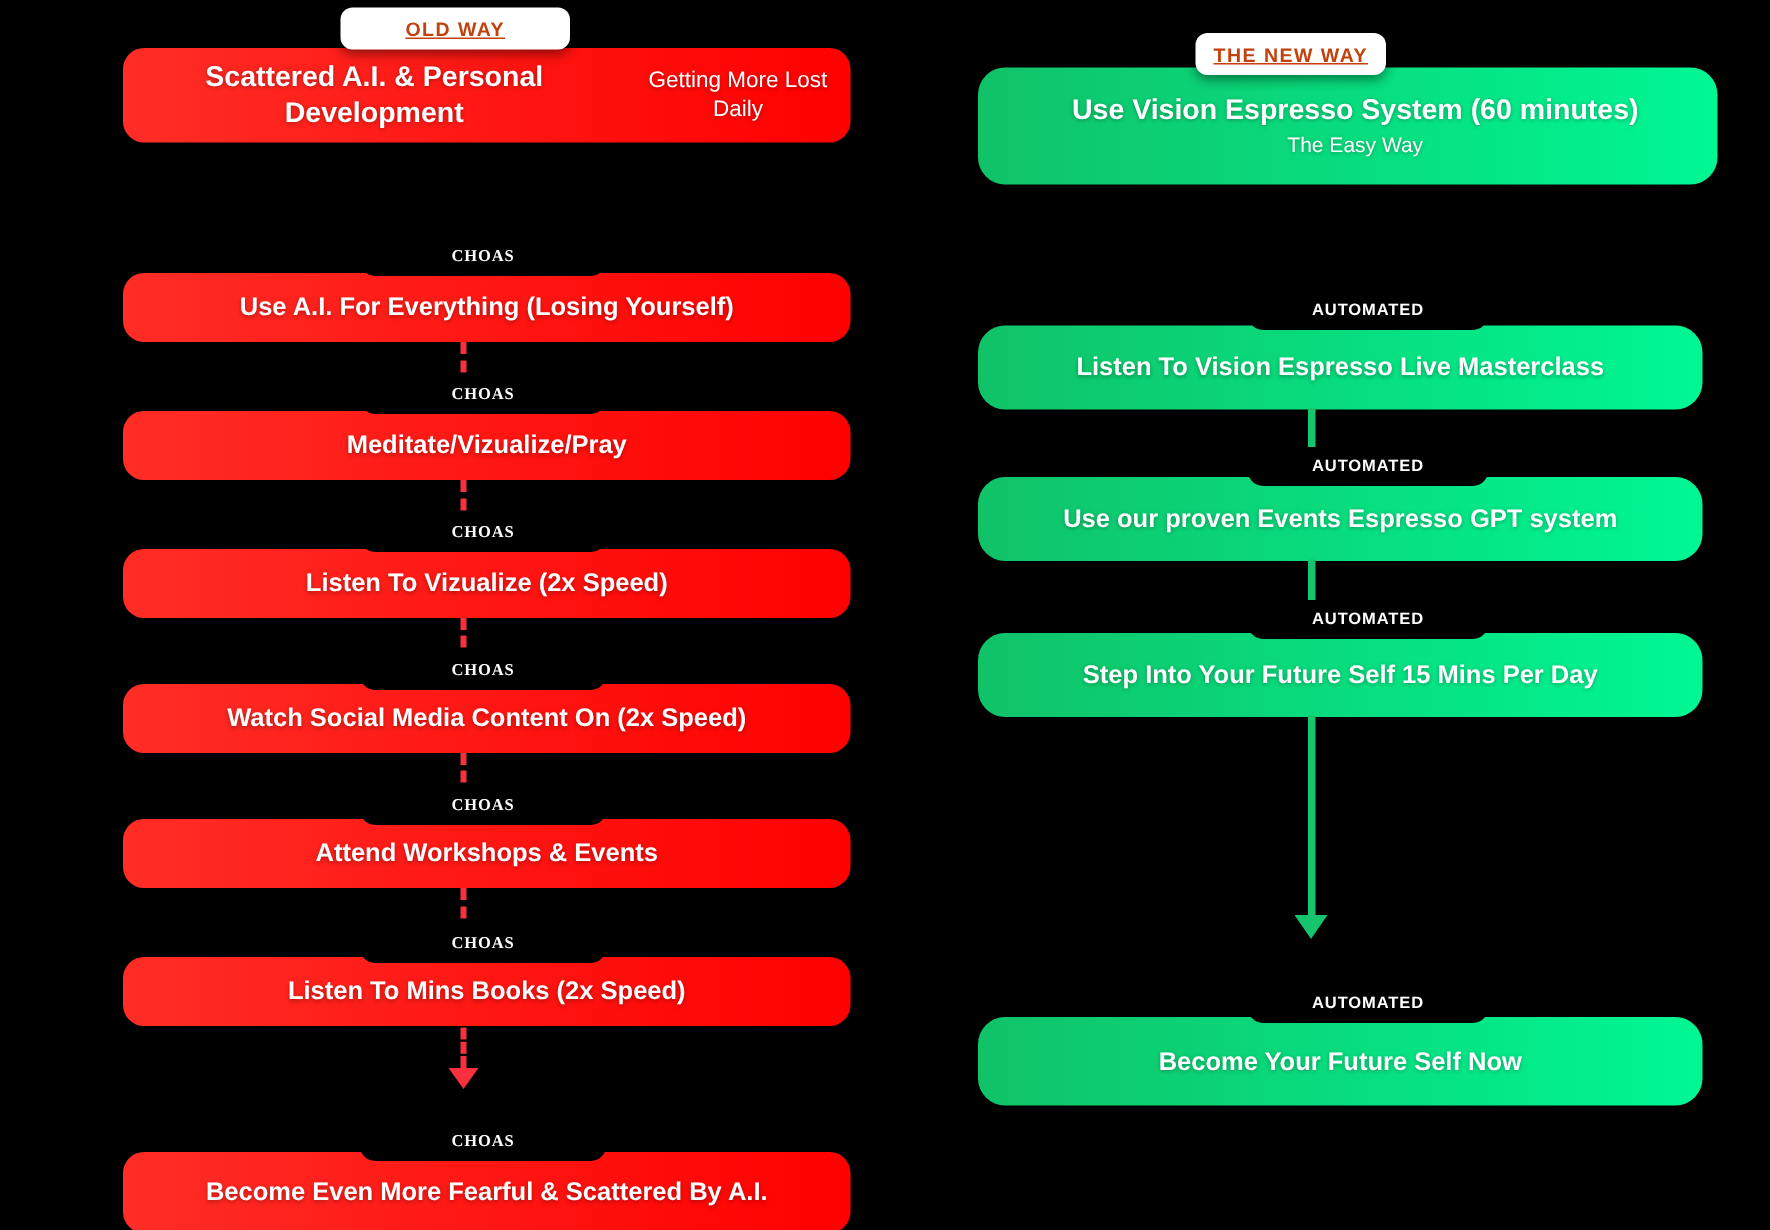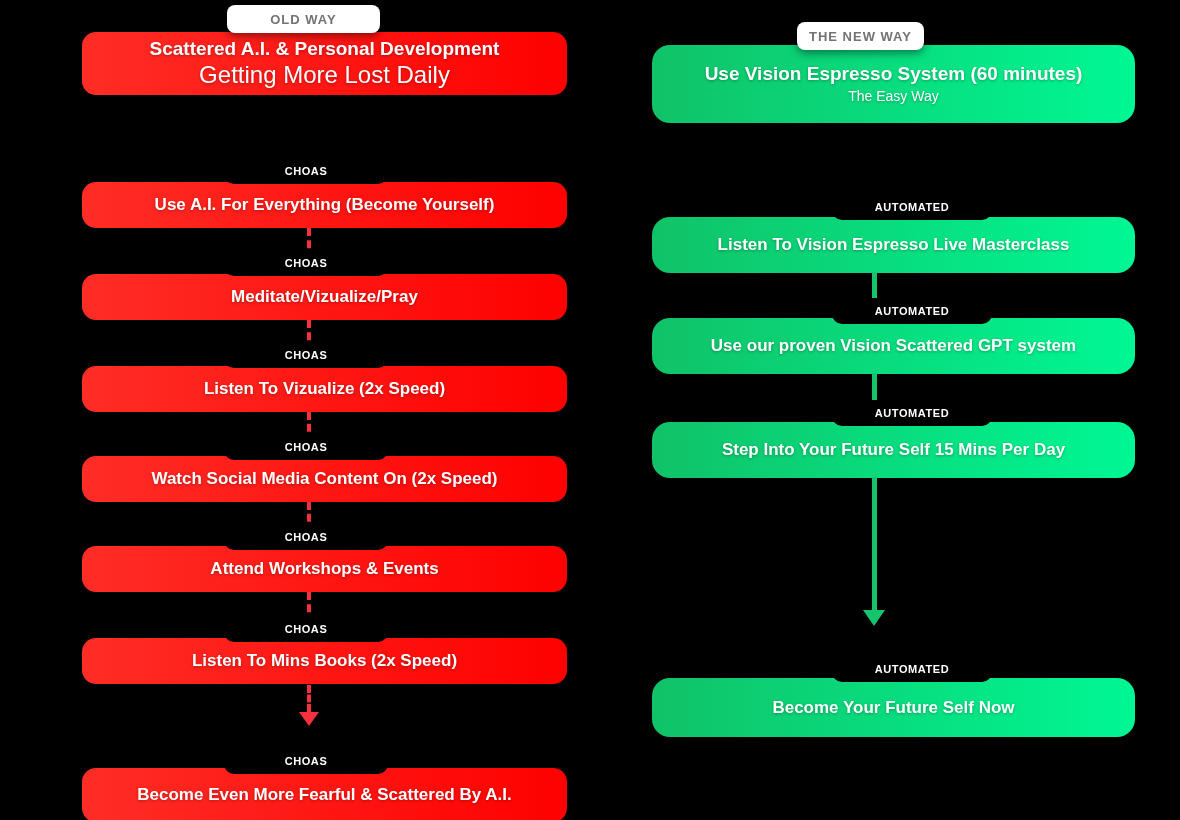--- a/index.html
+++ b/index.html
@@ -4,47 +4,47 @@
 <style>
   html,body{margin:0;padding:0;background:#000;}
   .canvas{
     position:relative;width:1180px;height:820px;background:#000;
     overflow:hidden;font-family:"Liberation Sans",sans-serif;
   }
   
   .tag{
     position:absolute;height:28px;background:#fff;border-radius:8px;
     display:flex;align-items:center;justify-content:center;
-    font-size:13px;font-weight:700;letter-spacing:1px;color:#737373;
-    box-shadow:0 3px 8px rgba(0,0,0,0.45);z-index:5;
+    font-size:13px;font-weight:700;letter-spacing:1px;color:#c2410c;
+    box-shadow:0 3px 8px rgba(0,0,0,0.45);z-index:5;text-decoration:underline;
   }
   
   .pill{
     position:absolute;height:26px;background:#000;border-radius:10px;
     display:flex;align-items:center;justify-content:center;
     font-size:11px;font-weight:700;letter-spacing:0.6px;color:#fff;z-index:3;
   }
-  .pill.chaos{left:224px;width:164px;}
+  .pill.chaos{left:240px;width:164px;font-family:Liberation Serif, serif;}
   .pill.auto{left:832px;width:160px;}
   
   .rbox{
     position:absolute;left:82px;width:485px;height:46px;border-radius:14px;
     background:linear-gradient(90deg,#ff2d26 0%,#fe0000 100%);
-    display:flex;flex-direction:column;align-items:center;justify-content:center;
+    display:flex;flex-direction:row;align-items:center;justify-content:center;
     color:#fff;z-index:1;text-align:center;
   }
   .gbox{
     position:absolute;left:652px;width:483px;height:56px;border-radius:18px;
     background:linear-gradient(90deg,#10c268 0%,#00f794 100%);
     display:flex;flex-direction:column;align-items:center;justify-content:center;
     color:#fff;z-index:1;text-align:center;
   }
   .rbox span,.gbox span{text-shadow:0 1px 3px rgba(0,0,0,0.3);}
   .box-title{font-size:19px;font-weight:700;line-height:1.25;}
-  .box-sub{font-size:24px;font-weight:400;line-height:1.25;}
+  .box-sub{font-size:15px;font-weight:400;line-height:1.25;}
   .gbox .box-sub{font-size:14px;margin-top:2px;}
   .step-text{font-size:17px;font-weight:700;}
   
   .rseg{position:absolute;left:307px;width:0;border-left:4px dashed #f6303c;z-index:2;}
   .gseg{position:absolute;left:872px;width:5px;background:#16c46e;z-index:2;}
   .rhead{position:absolute;left:299px;width:0;height:0;z-index:2;
     border-left:10px solid transparent;border-right:10px solid transparent;
     border-top:14px solid #f6303c;}
   .ghead{position:absolute;left:863px;width:0;height:0;z-index:2;
     border-left:11px solid transparent;border-right:11px solid transparent;
@@ -74,21 +74,21 @@
 
     <div class="rseg" style="top:228px;height:45px;"></div>
     <div class="rseg" style="top:320px;height:45px;"></div>
     <div class="rseg" style="top:412px;height:43px;"></div>
     <div class="rseg" style="top:502px;height:43px;"></div>
     <div class="rseg" style="top:592px;height:45px;"></div>
     <div class="rseg" style="top:685px;height:27px;"></div>
     <div class="rhead" style="top:712px;"></div>
 
     <div class="rbox" style="top:182px">
-      <span class="step-text">Use A.I. For Everything (Become Yourself)</span>
+      <span class="step-text">Use A.I. For Everything (Losing Yourself)</span>
       </div>
     <div class="rbox" style="top:274px">
       <span class="step-text">Meditate/Vizualize/Pray</span>
       </div>
     <div class="rbox" style="top:366px">
       <span class="step-text">Listen To Vizualize  (2x Speed)</span>
       </div>
     <div class="rbox" style="top:456px">
       <span class="step-text">Watch Social Media Content On (2x Speed)</span>
       </div>
@@ -100,40 +100,40 @@
       </div>
     <div class="rbox" style="top:768px;height:54px;">
       <span class="step-text">Become Even More Fearful &amp; Scattered By A.I.</span>
       </div>
   </div>
 
   <div>
 
     <div class="tag" style="left:797px;top:22px;width:127px;">THE NEW WAY</div>
 
-    <div class="gbox" style="top:45px;height:78px;">
+    <div class="gbox" style="top:45px;height:78px;padding-left:10px;">
       <span class="box-title">Use Vision Espresso System (60 minutes)</span>
       <span class="box-sub">The Easy Way</span>
     </div>
 
     <div class="pill auto" style="top:194px">AUTOMATED</div>
     <div class="pill auto" style="top:298px">AUTOMATED</div>
     <div class="pill auto" style="top:400px">AUTOMATED</div>
     <div class="pill auto" style="top:656px">AUTOMATED</div>
 
     <div class="gseg" style="top:272px;height:46px;"></div>
     <div class="gseg" style="top:373px;height:49px;"></div>
     <div class="gseg" style="top:477px;height:134px;"></div>
     <div class="ghead" style="top:610px;"></div>
 
     <div class="gbox" style="top:217px">
       <span class="step-text">Listen To Vision Espresso Live Masterclass</span>
       </div>
     <div class="gbox" style="top:318px">
-      <span class="step-text">Use our proven Vision Scattered GPT system</span>
+      <span class="step-text">Use our proven Events Espresso GPT system</span>
       </div>
     <div class="gbox" style="top:422px">
       <span class="step-text">Step Into Your Future Self 15 Mins Per Day</span>
       </div>
     <div class="gbox" style="top:678px;height:59px;">
       <span class="step-text">Become Your Future Self Now</span>
       </div>
   </div>
 
 </div>

